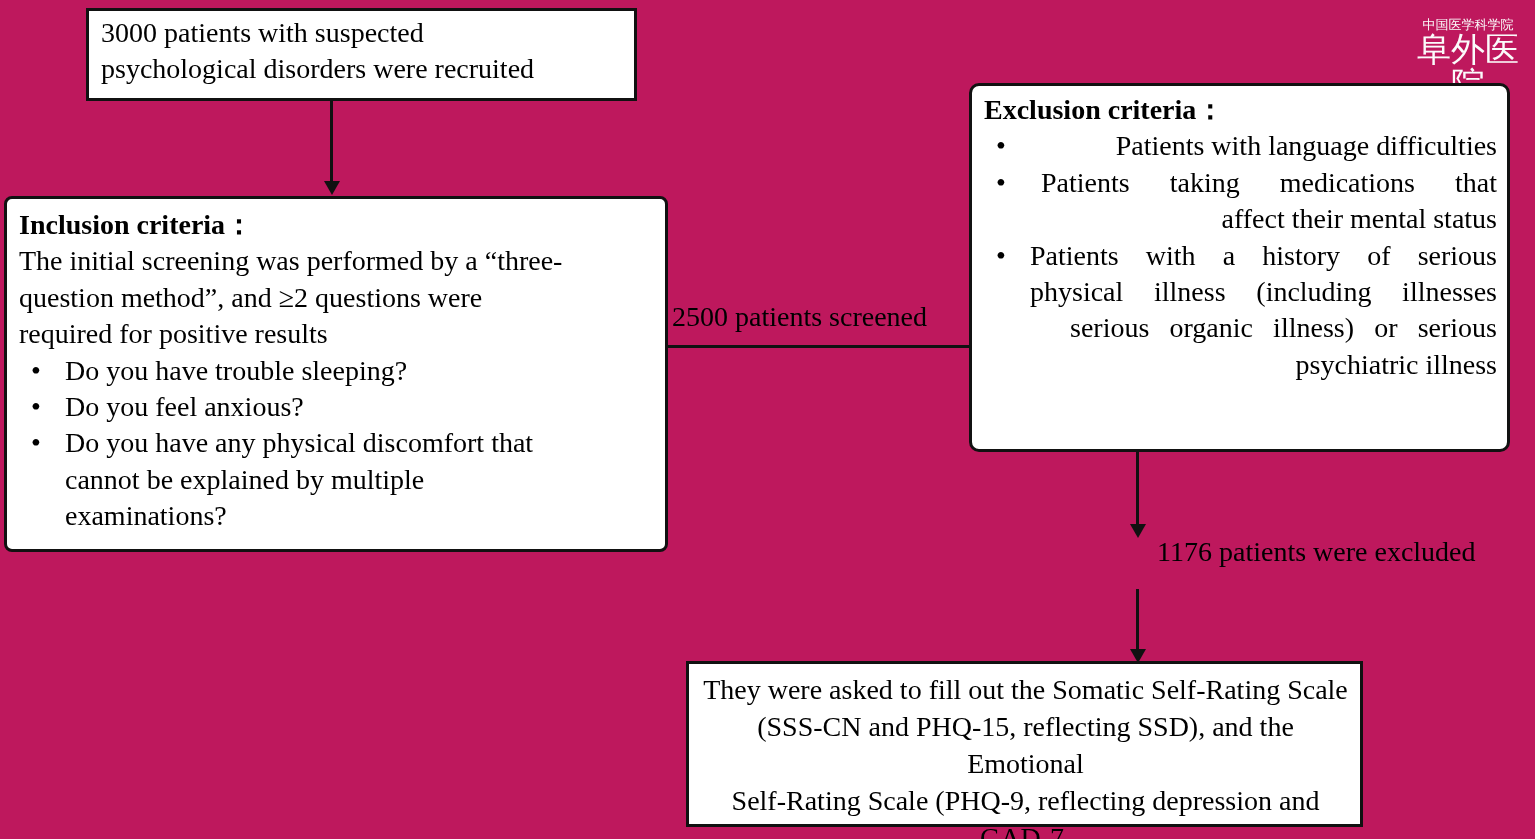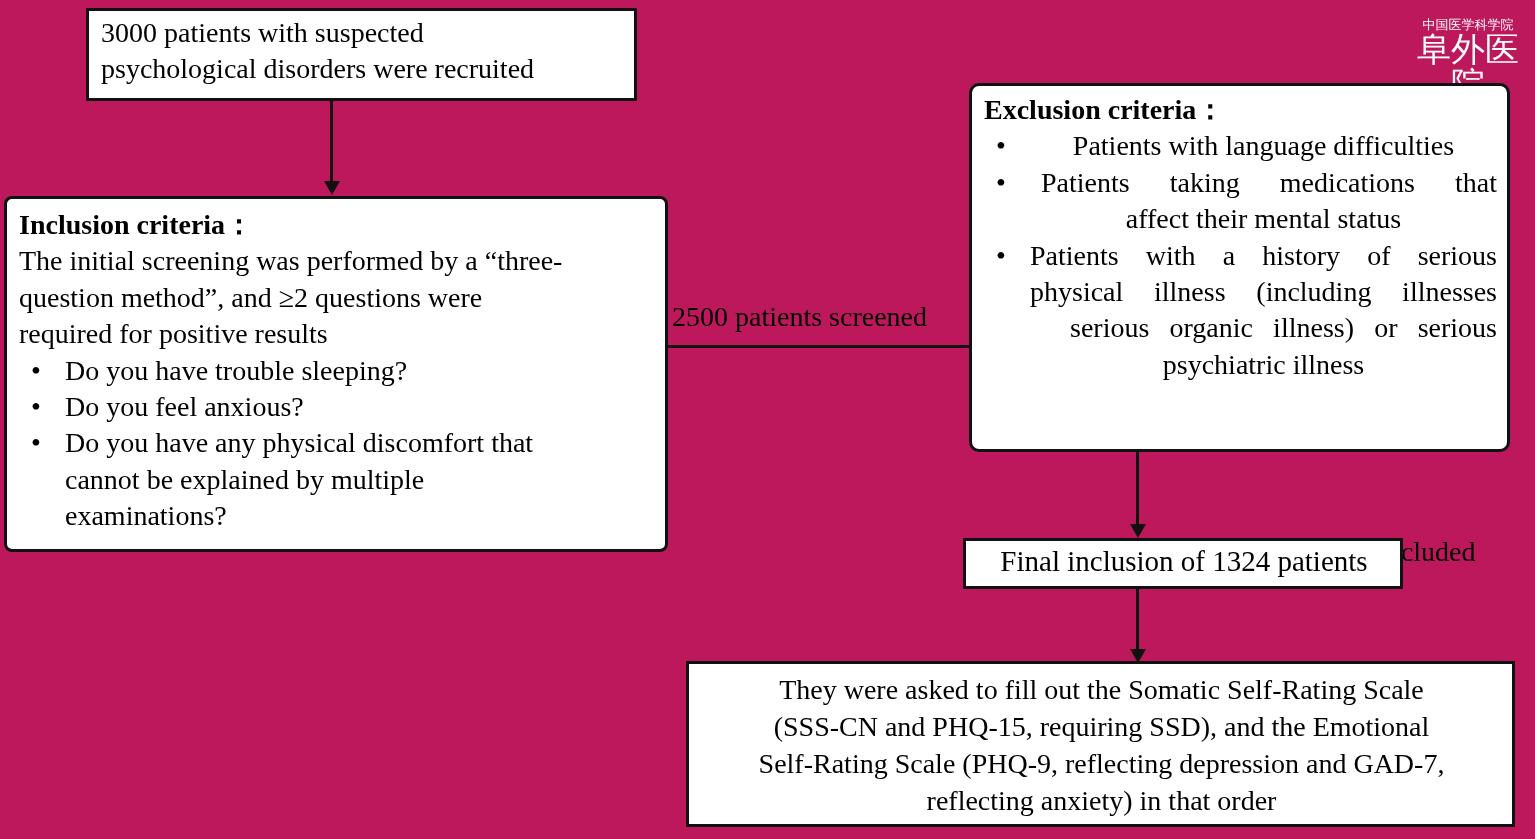--- a/index.html
+++ b/index.html
@@ -49,21 +49,21 @@
     content: "\2022";
     position: absolute;
     left: 12px;
     top: 0;
   }
   ul.bullets.justified li {
     text-align: justify;
     text-justify: inter-word;
   }
   ul.bullets.justified li .lastline {
-    text-align: center;
+    text-align: right;
   }
   .centered {
     text-align: center;
   }
 
   
   .vline {
     position: absolute;
     width: 3px;
     background: #111111;
@@ -162,29 +162,26 @@
           <span class="lastline" style="display:block">psychiatric illness</span>
         </li>
       </ul>
     </div>
   </div>
 
   <div class="vline" style="left:1136px; top:452px; height:72px;"></div>
   <div class="arrowhead" style="left:1130px; top:524px;"></div>
   <div class="edge-label" style="left:1157px; top:494px;margin-top:44px;">1176 patients were excluded</div>
 
-  <div class="box" style="left:963px; top:538px; width:440px; height:51px;">
-    <div class="box-inner centered" style="padding-top:2px; font-size:29px;">Final inclusion of 1324 patients</div>
-  </div>
 
   <div class="vline" style="left:1136px; top:589px; height:60px;"></div>
   <div class="arrowhead" style="left:1130px; top:649px;"></div>
 
-  <div class="box" style="left:686px; top:661px; width:829px; height:166px;">
+  <div class="box" style="left:686px; top:661px; width:677px; height:166px;">
     <div class="box-inner centered" style="padding-top:8px; line-height:1.32;">
       <span class="lead centered">They were asked to fill out the Somatic Self-Rating Scale</span>
-      <span class="lead centered">(SSS-CN and PHQ-15, requiring SSD), and the Emotional</span>
+      <span class="lead centered">(SSS-CN and PHQ-15, reflecting SSD), and the Emotional</span>
       <span class="lead centered">Self-Rating Scale (PHQ-9, reflecting depression and GAD-7,</span>
       <span class="lead centered">reflecting anxiety) in that order</span>
     </div>
   </div>
 
 </div>
 
 </body></html>

